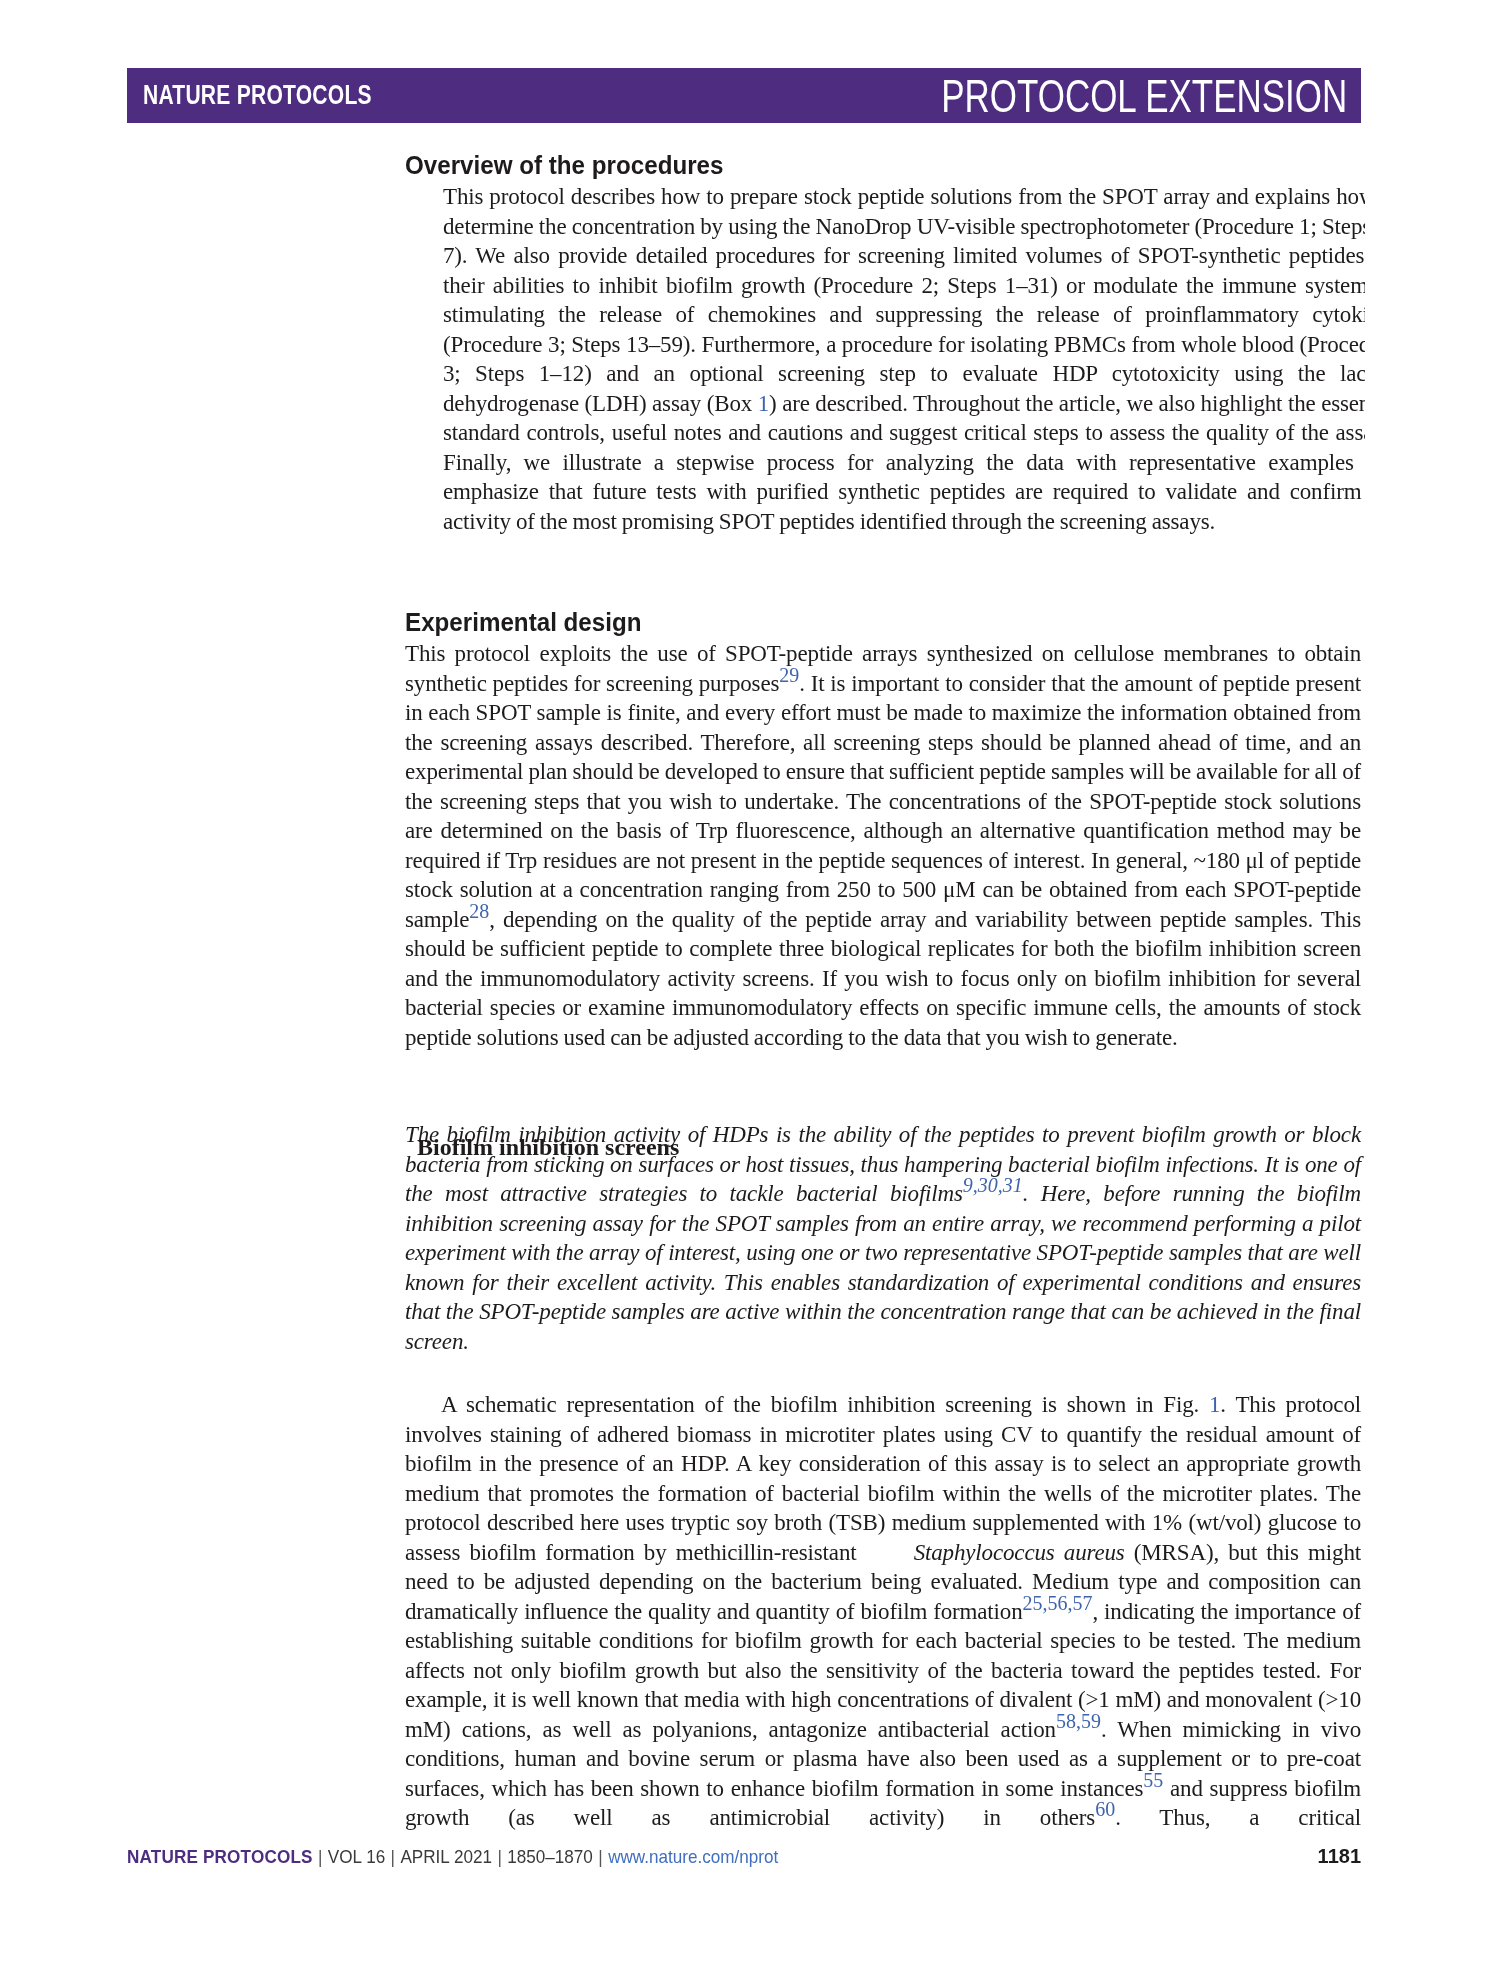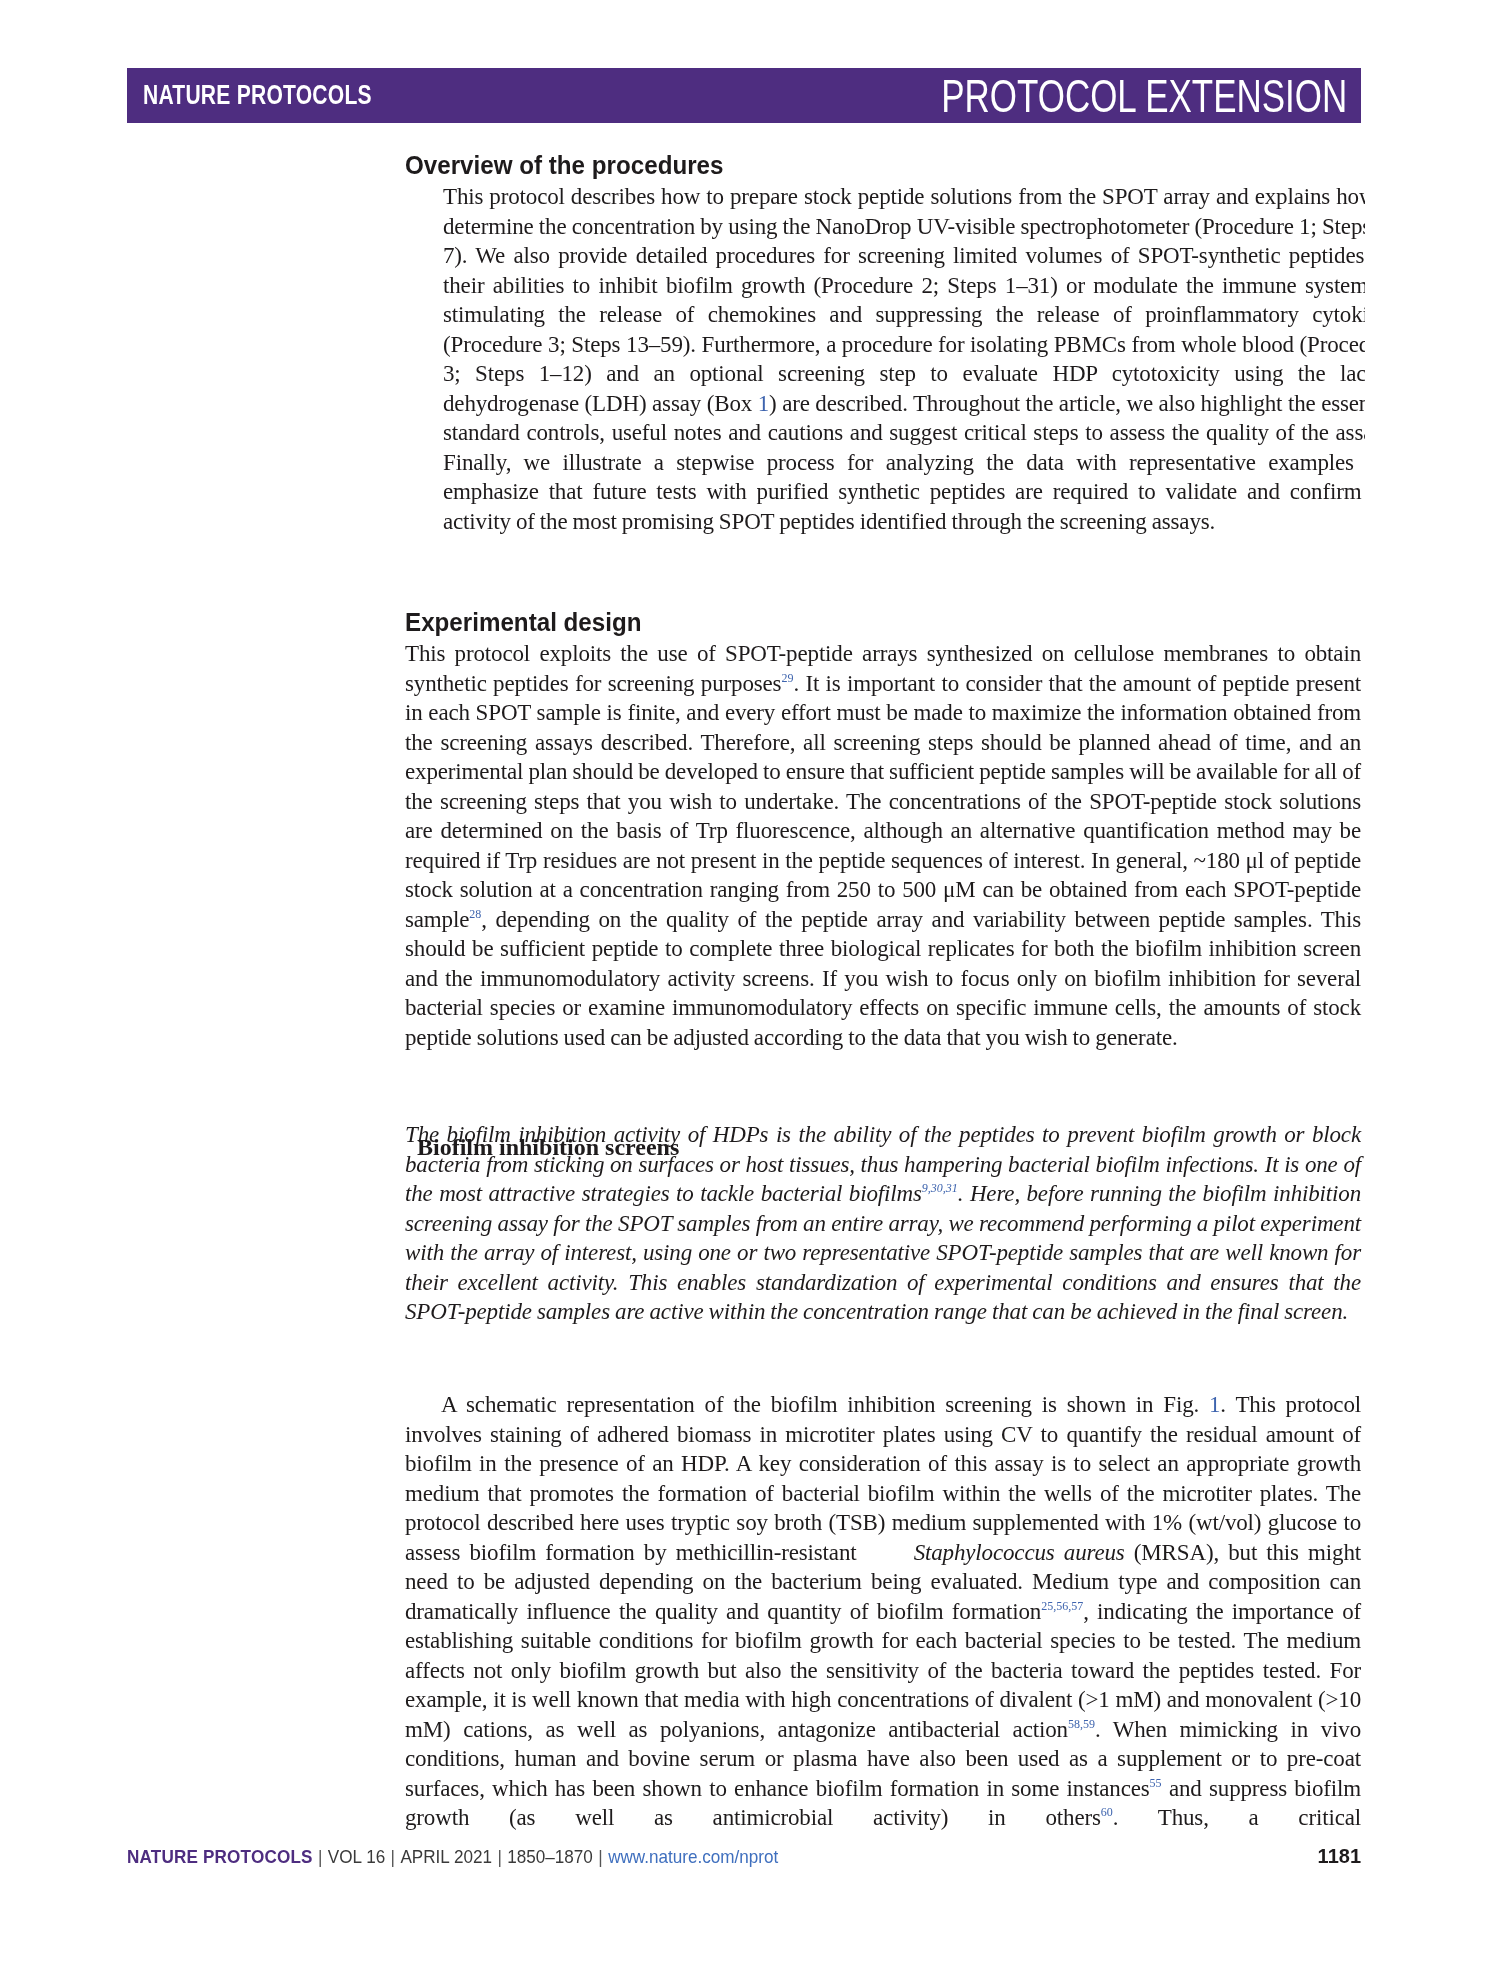--- a/index.html
+++ b/index.html
@@ -47,21 +47,21 @@
   .para{
     position:absolute;left:405px;width:956px;margin:0;
     text-align:justify;font-size:23px;line-height:29.5px;color:var(--text);
     letter-spacing:-.15px;word-spacing:-.5px;
   }
   .p1{top:182px;margin-left:38px;}
   .p2{top:639px;}
   .p3{top:1120px;font-style:italic;}
   .p4{top:1390px;text-indent:36px;text-align-last:justify;}
   .para sup{
-    font-size:12px;line-height:0;color:var(--link);
+    font-size:20px;line-height:0;color:var(--link);
     letter-spacing:0;word-spacing:0;
   }
   .para .link{color:var(--link);}
   .para .italic{font-style:italic;margin-left:48px;}
   
   .footer{
     position:absolute;left:127px;top:1845px;width:1234px;height:24px;
     font-family:"Liberation Sans", sans-serif;font-size:19px;line-height:22px;
     display:flex;justify-content:space-between;align-items:baseline;color:#333;
   }

